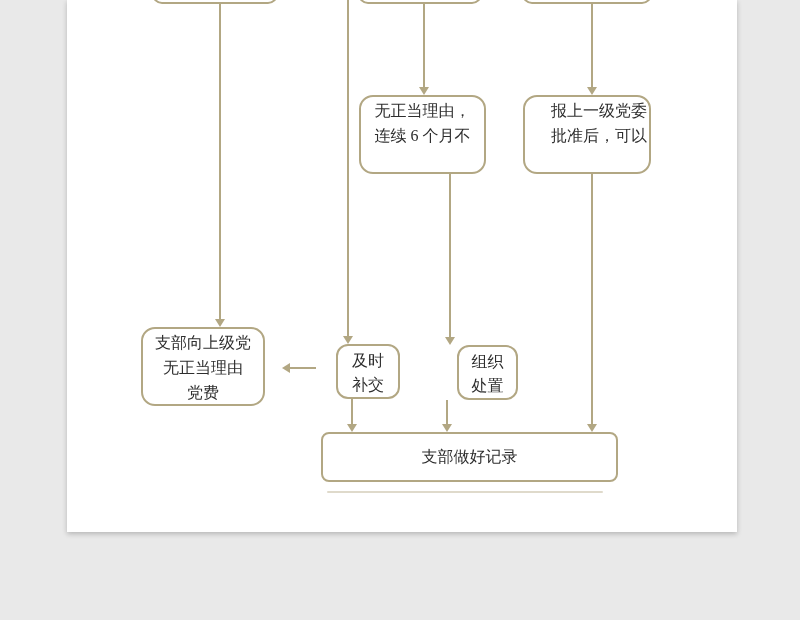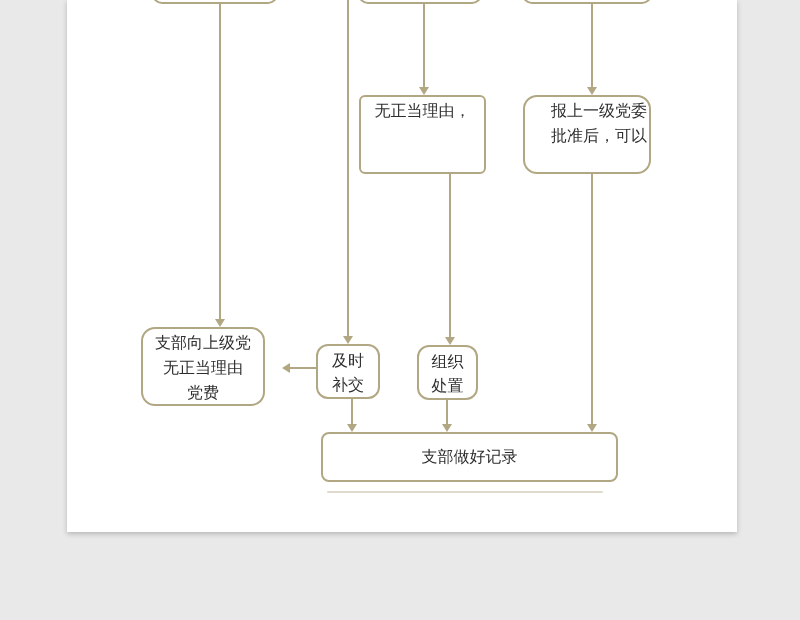--- a/index.html
+++ b/index.html
@@ -23,21 +23,21 @@
   }
   .node{
     position:absolute;box-sizing:border-box;
     border:2px solid var(--line);
     background:var(--paper);
     text-align:center;
     font-size:16px;
   }
   .node .ln{white-space:pre;}
   .big{border-radius:14px;line-height:25px;padding-top:1px;}
-  .small{border-radius:12px;line-height:24px;padding-top:3px;}
+  .small{border-radius:12px;line-height:24px;padding-top:3px;margin-left:20px;}
   .cut{border-radius:10px;}
   .vline{position:absolute;width:2px;background:var(--line);}
   .hline{position:absolute;height:2px;background:var(--line);}
   .arrow-down{
     position:absolute;width:0;height:0;
     border-left:5px solid transparent;border-right:5px solid transparent;
     border-top:8px solid var(--line);
   }
   .arrow-left{
     position:absolute;width:0;height:0;
@@ -46,25 +46,25 @@
   }
   .echo{
     position:absolute;height:2px;
     background:rgba(178,167,131,0.42);
     border-radius:1px;
   }
   
   #top-a{left:85px;top:-44px;width:126px;height:48px;}
   #top-b{left:291px;top:-44px;width:124px;height:48px;}
   #top-c{left:455px;top:-44px;width:130px;height:48px;}
-  #no-reason{left:292px;top:95px;width:127px;height:79px;border-radius:6px;}
+  #no-reason{left:292px;top:95px;width:127px;height:79px;}
   #report{left:456px;top:95px;width:128px;height:79px;padding-left:24px;}
   #pay-full{left:74px;top:327px;width:124px;height:79px;}
   #makeup{left:249px;top:344px;width:64px;height:55px;}
-  #disposal{left:350px;top:345px;width:61px;height:55px;}
+  #disposal{left:370px;top:345px;width:61px;height:55px;}
   #record{left:254px;top:432px;width:297px;height:50px;border-radius:8px;line-height:46px;}
 </style>
 </head>
 <body>
 
 <div class="stage">
   <div class="paper">
 
     <div class="node cut" id="top-a"></div>
     <div class="node cut" id="top-b"></div>
@@ -92,20 +92,21 @@
     <div class="arrow-down" style="left:280px;top:424px;"></div>
 
     <div class="vline" style="left:379px;top:400px;height:24px;"></div>
     <div class="arrow-down" style="left:375px;top:424px;"></div>
 
     <div class="hline" style="left:223px;top:367px;width:26px;"></div>
     <div class="arrow-left" style="left:215px;top:363px;"></div>
 
     <div class="node big" id="no-reason">
       <div class="ln">无正当理由，</div>
+      <div class="ln">连续 6 个月不</div>
     </div>
 
     <div class="node big" id="report">
       <div class="ln">报上一级党委</div>
       <div class="ln">批准后，可以</div>
     </div>
 
     <div class="node big" id="pay-full">
       <div class="ln">支部向上级党</div>
       <div class="ln">无正当理由</div>

